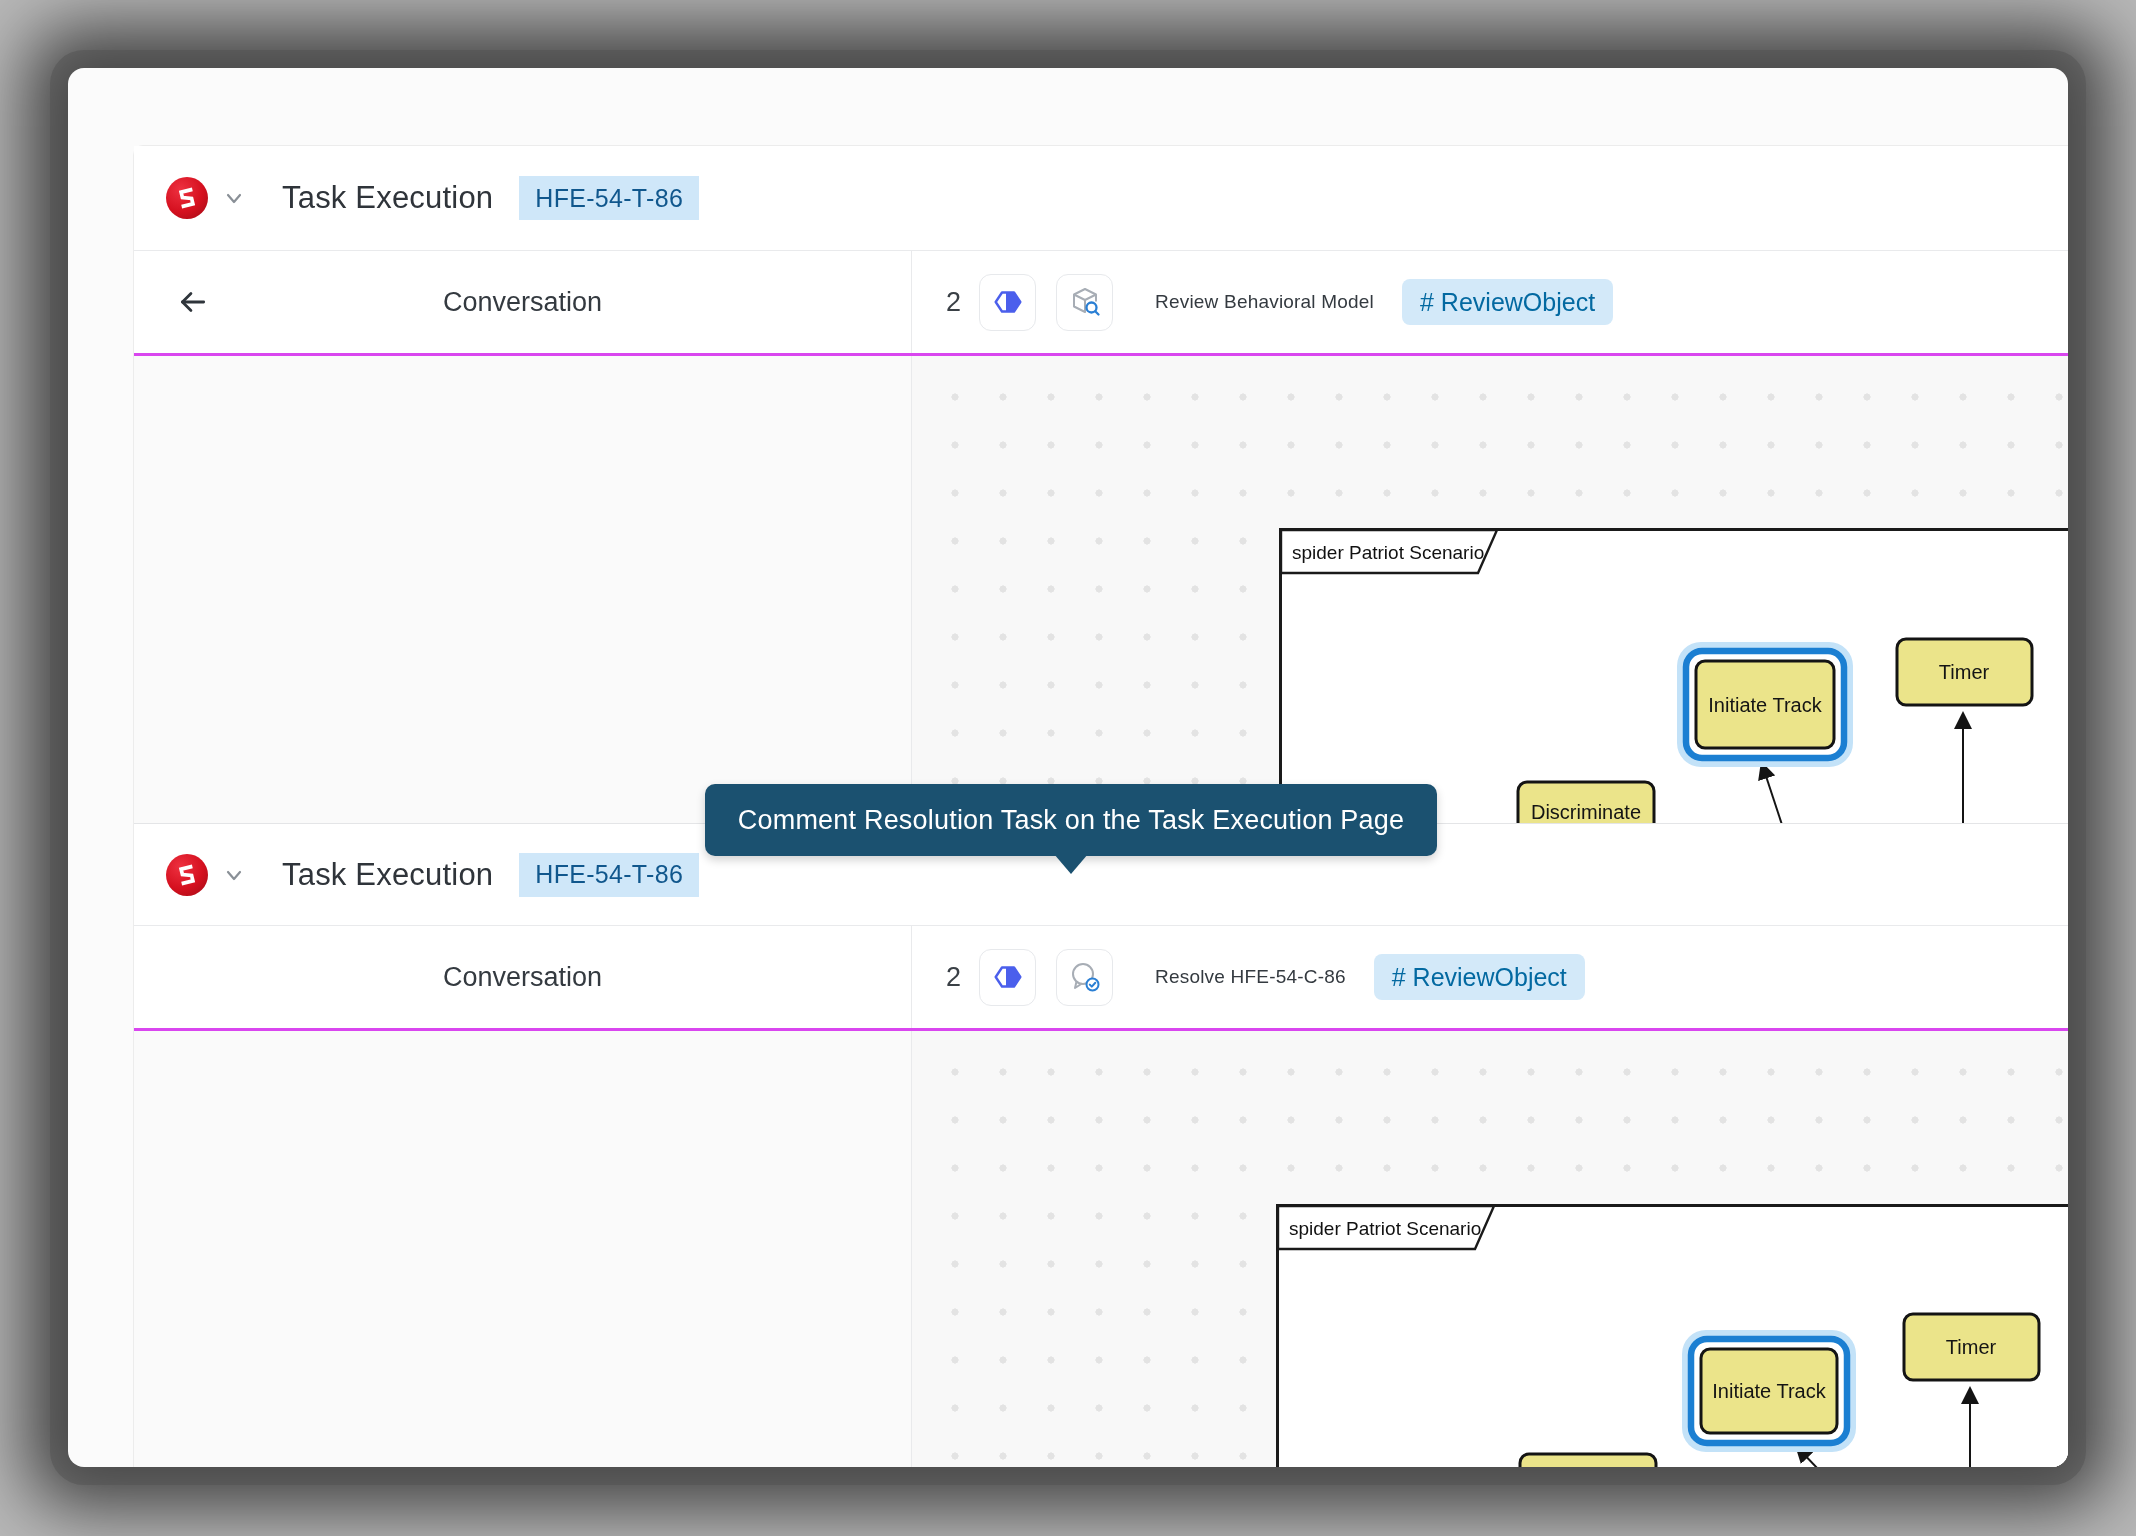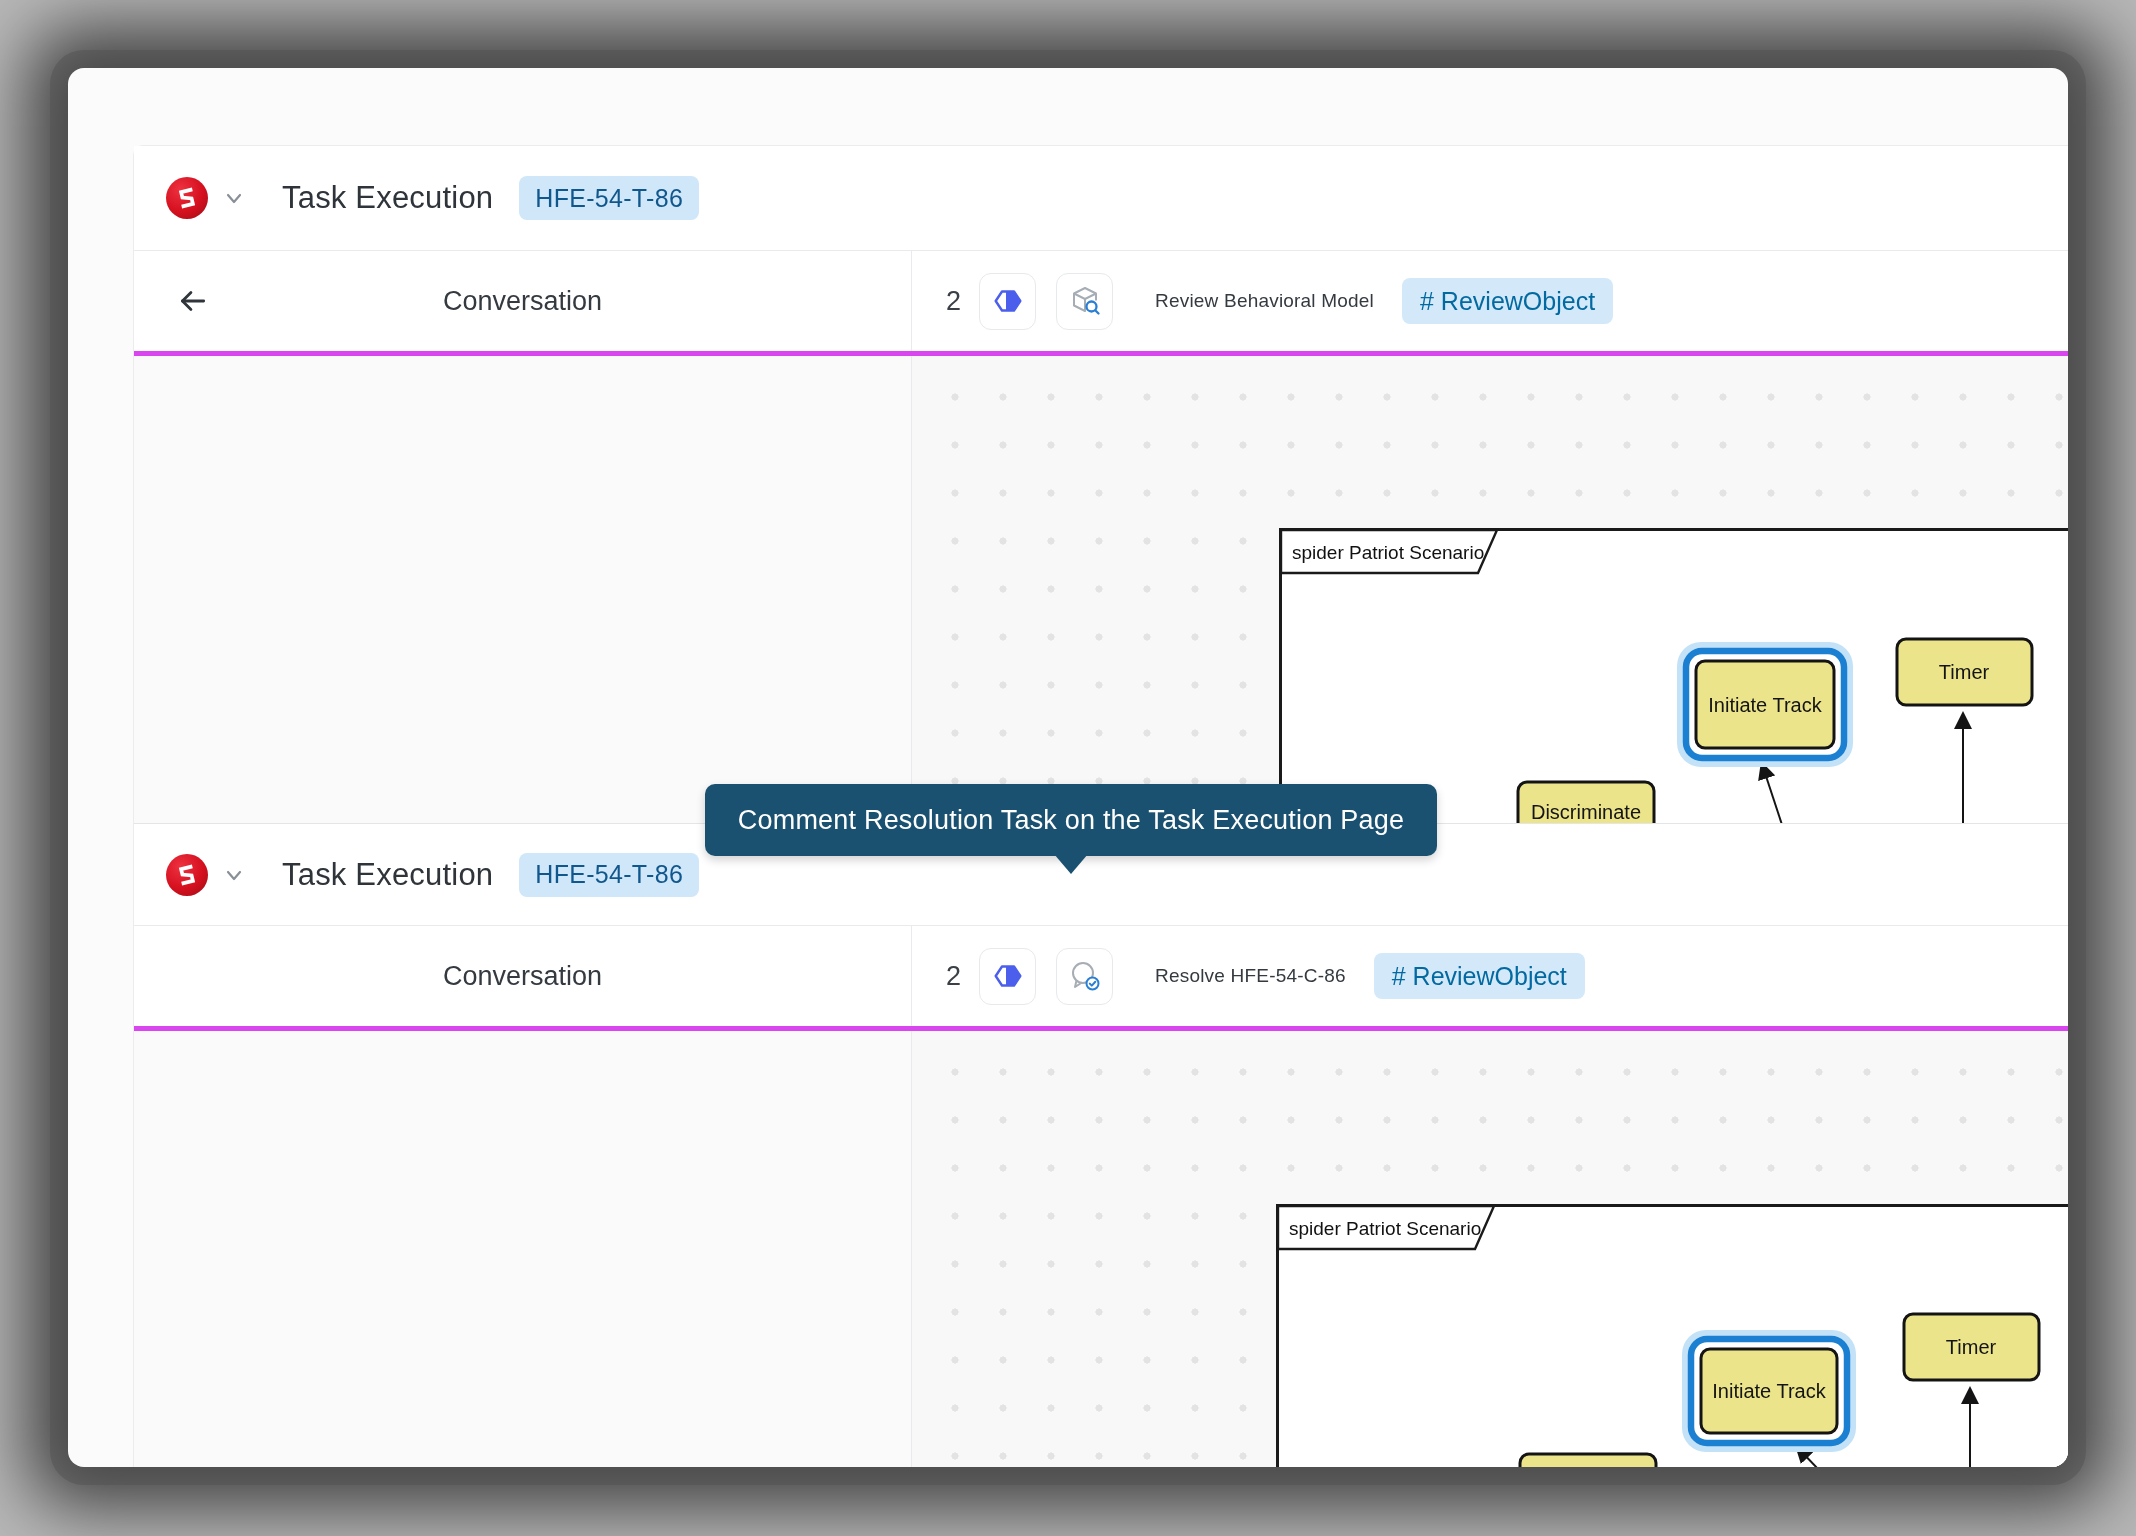--- a/index.html
+++ b/index.html
@@ -19,23 +19,23 @@
   }
   .app-header { height:105px; flex:0 0 auto; display:flex; align-items:center; padding-left:32px; background:#fff; border-bottom:1px solid #e9eaec; }
   .app-header.second { height:103px; border-top:1px solid #e4e5e7; }
   .logo-btn { display:flex; align-items:center; gap:14px; cursor:pointer; }
   .logo-circle { width:42px; height:42px; border-radius:50%;
     background:radial-gradient(circle at 35% 30%, #ee3140 0%, #d5101f 55%, #9f0b15 100%);
     display:flex; align-items:center; justify-content:center; }
   .chev { width:24px; height:24px; }
   .app-title { font-size:31px; color:#2f343a; font-weight:500; margin-left:36px; letter-spacing:0.2px; }
   .task-badge { margin-left:26px; background:#cfe7f9; color:#10578d; font-size:25px; height:44px;
-    display:flex; align-items:center; padding:0 16px; border-radius:8px; letter-spacing:0.3px; }
-
-  .sub-row { height:105px; flex:0 0 auto; display:flex; background:#fff; border-bottom:5px solid #d946ef; }
+    display:flex; align-items:center; padding:0 16px; border-radius:0; letter-spacing:0.3px; }
+
+  .sub-row { height:105px; flex:0 0 auto; display:flex; background:#fff; border-bottom:3px solid #d946ef; }
   .sub-left { width:778px; flex:0 0 auto; position:relative; display:flex; align-items:center; justify-content:center; border-right:1px solid #e9eaec; }
   .back-btn { position:absolute; left:36px; top:50%; transform:translateY(-50%); width:44px; height:44px;
     display:flex; align-items:center; justify-content:center; cursor:pointer; border-radius:8px; }
   .panel-title { font-size:27px; color:#343a40; font-weight:500; }
   .sub-right { flex:1 1 auto; display:flex; align-items:center; padding-left:34px; }
   .count { font-size:27px; color:#3a4046; }
   .icon-btn { width:57px; height:57px; border:1.5px solid #e7e9ec; border-radius:12px; background:#fff;
     display:flex; align-items:center; justify-content:center; cursor:pointer; }
   .icon-btn.first { margin-left:18px; }
   .icon-btn.second { margin-left:20px; }

